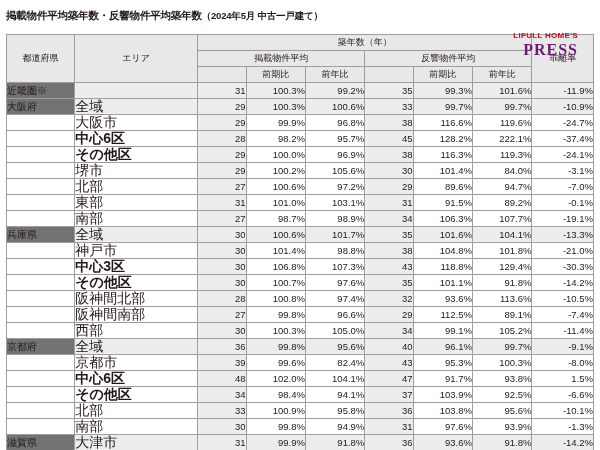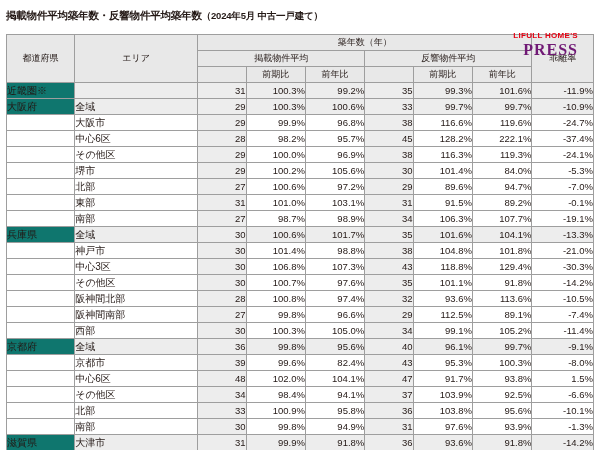--- a/index.html
+++ b/index.html
@@ -86,28 +86,28 @@
     font-size: 9px;
   }
   .hdr-pref { width: 62px; }
   .hdr-area { width: 112px; }
   .num { width: 52px; text-align: right; padding-right: 4px; font-size: 9.5px; }
   .numg { background: #ededed; }
   .pref {
     padding-left: 3px;
     font-size: 10px;
   }
-  .pref.shade { background: #0f766e; }
+  .pref.shade { background: #737373; }
   .area {
     padding-left: 3px;
-    font-size: 10px;
+    font-size: 14px;
   }
   .area.shade { background: #ededed; }
   .indent1 { padding-left: 14px; }
-  .indent2 { padding-left: 26px; }
+  .indent2 { padding-left: 26px; font-weight: bold; }
   .row-shade td { background: #ededed; }
   
   .grp {
     background: #e8e8e8;
   }
 </style>
 </head>
 <body>
 
 <div class="page">
@@ -212,21 +212,21 @@
         </tr>
         <tr>
           <td class="pref"></td>
           <td class="area indent1">堺市</td>
           <td class="num numg">29</td>
           <td class="num">100.2%</td>
           <td class="num">105.6%</td>
           <td class="num numg">30</td>
           <td class="num">101.4%</td>
           <td class="num">84.0%</td>
-          <td class="num">-5.3%</td>
+          <td class="num">-3.1%</td>
         </tr>
         <tr>
           <td class="pref"></td>
           <td class="area indent1">北部</td>
           <td class="num numg">27</td>
           <td class="num">100.6%</td>
           <td class="num">97.2%</td>
           <td class="num numg">29</td>
           <td class="num">89.6%</td>
           <td class="num">94.7%</td>

